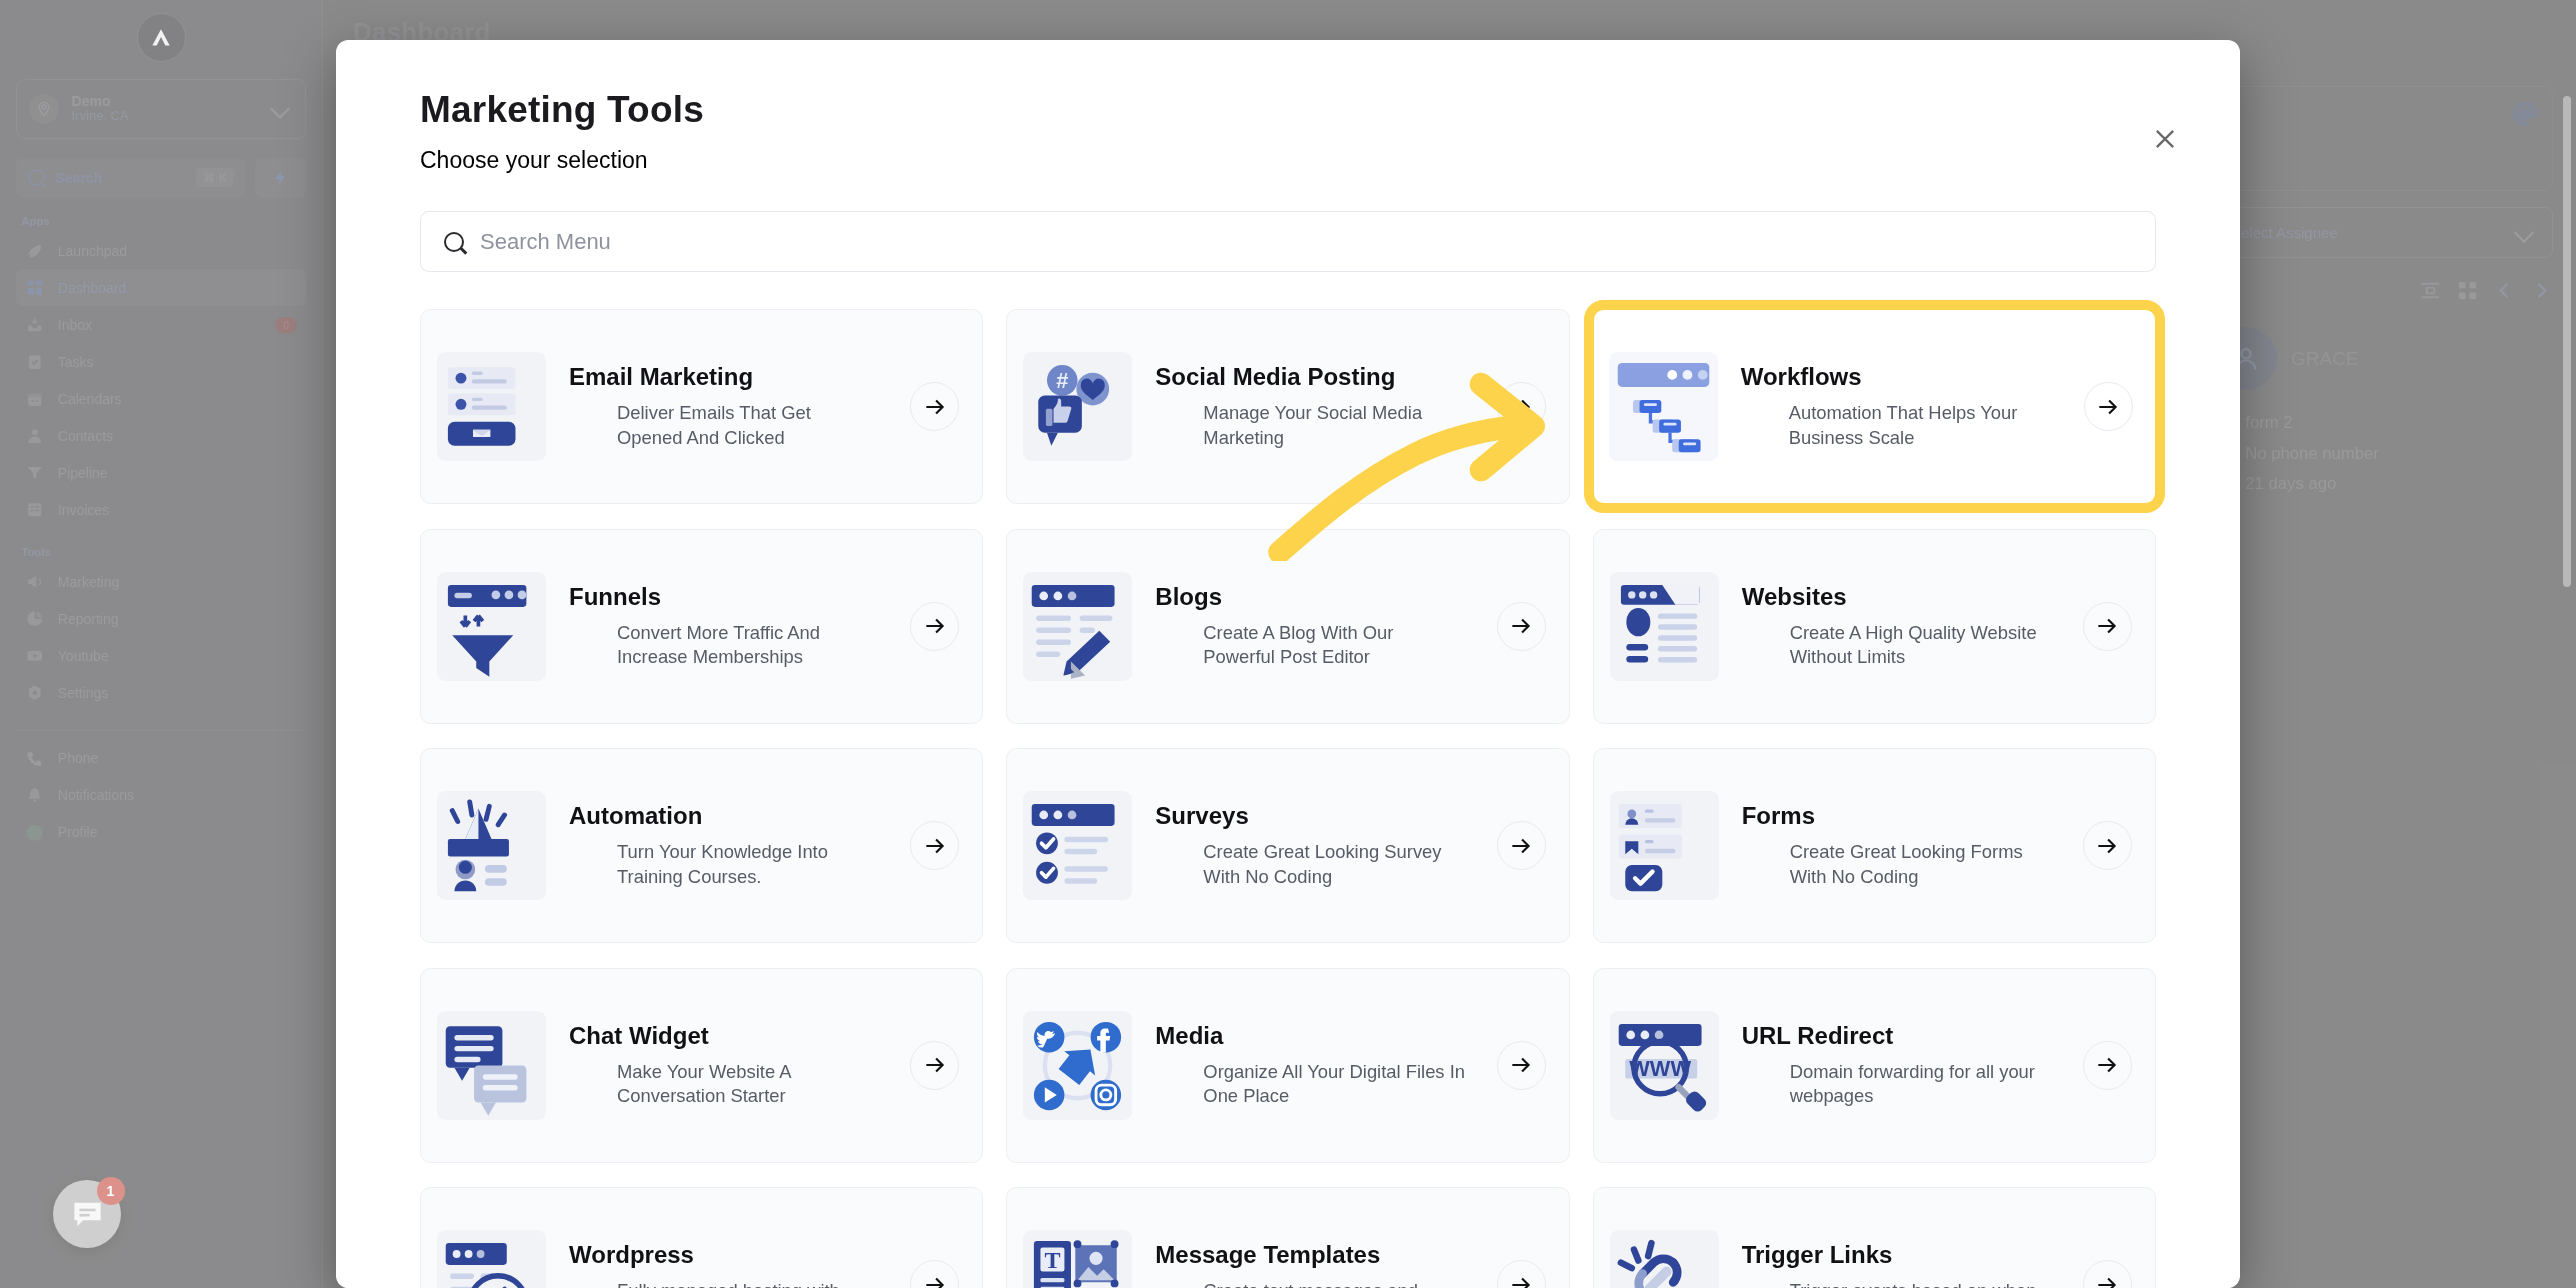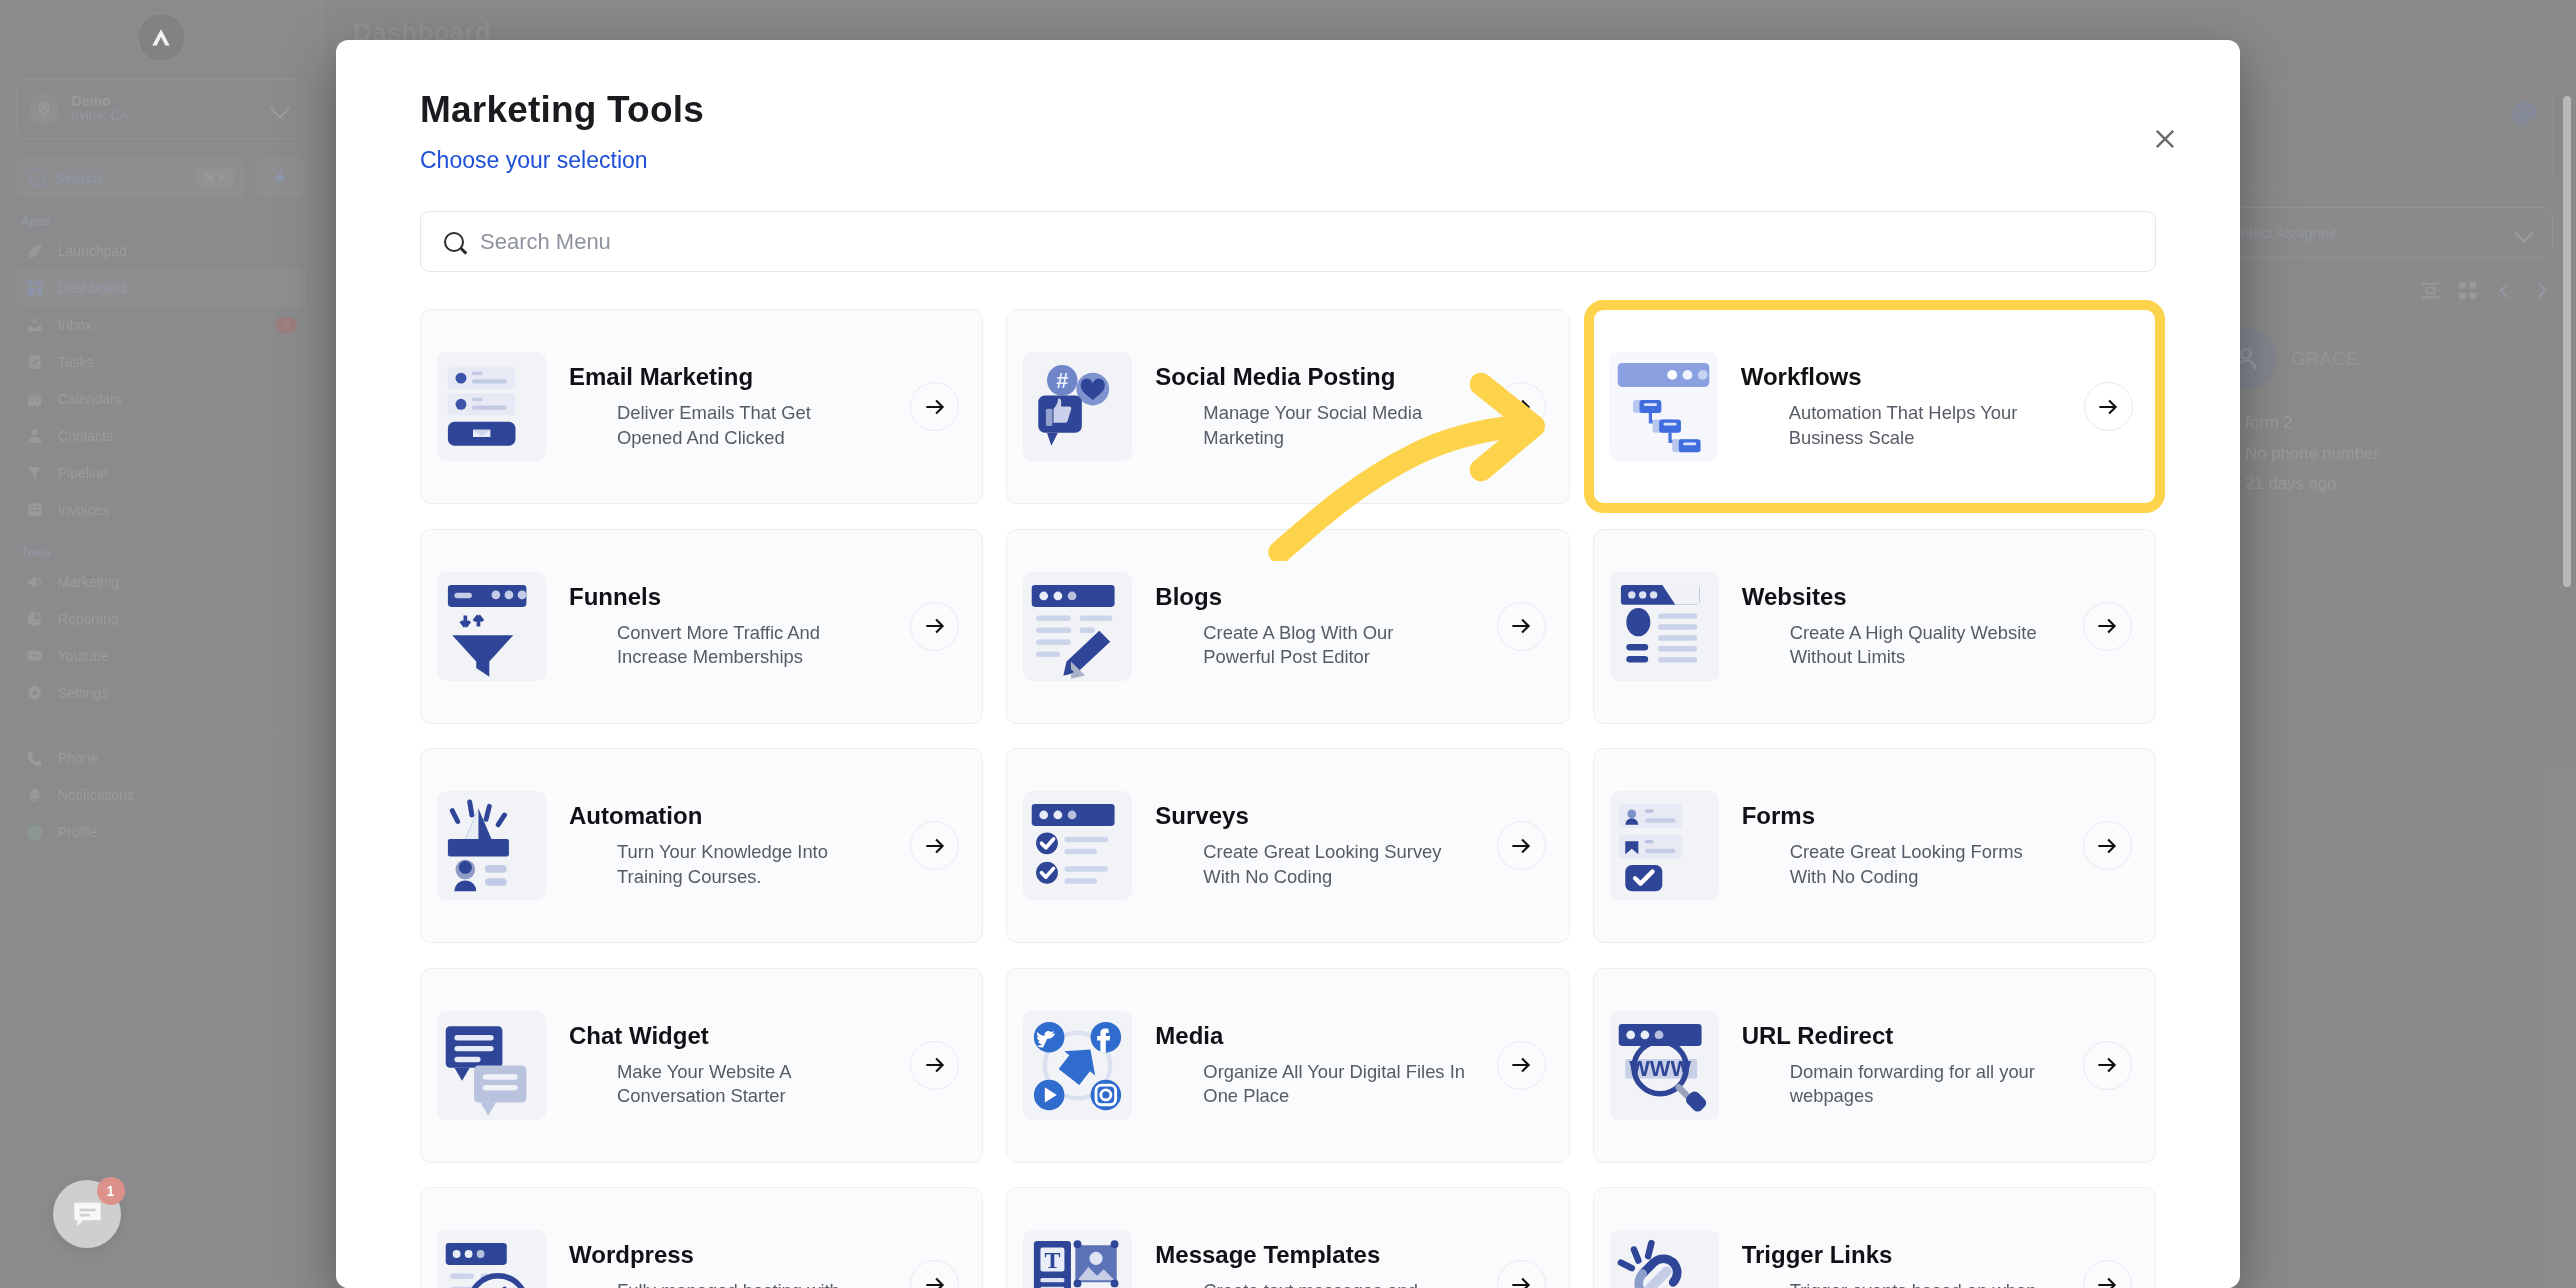--- a/index.html
+++ b/index.html
@@ -123,21 +123,21 @@
     background:#fff; border-radius:12.3px; overflow:hidden;
     box-shadow: 0 16px 53px rgba(0,0,0,.35);
   }
   .modal-inner { padding: 49px 84px 0 84px; position:relative; height:100%; }
   .modal-close {
     position:absolute; right:58px; top:81px; width:35px;height:35px;
     display:flex;align-items:center;justify-content:center;
   }
   .modal-close svg{width:28px;height:28px;}
   .modal-title { font-size:37px; font-weight:bold; color:#1b1b1f; letter-spacing:0.2px; }
-  .modal-sub { font-size:23px; color:#1d4ed8; margin-top:16px; }
+  .modal-sub { font-size:23px; color:#000000; margin-top:16px; }
 
   .menu-search {
     margin-top: 37px; height: 61px; border:0.9px solid #e4e6eb; border-radius:8.8px;
     display:flex; align-items:center; gap:16px; padding: 0 23px;
   }
   .menu-search .sicon2 { width:20px;height:20px;border:2.6px solid #2b2b2f;border-radius:50%;position:relative;flex:0 0 20px;}
   .menu-search .sicon2::after{content:'';position:absolute;width:2.6px;height:8px;background:#2b2b2f;right:-2.6px;bottom:-5.3px;transform:rotate(-45deg);}
   .menu-search-ph { font-size:22px; color:#8d929c; }
 
   .grid {

